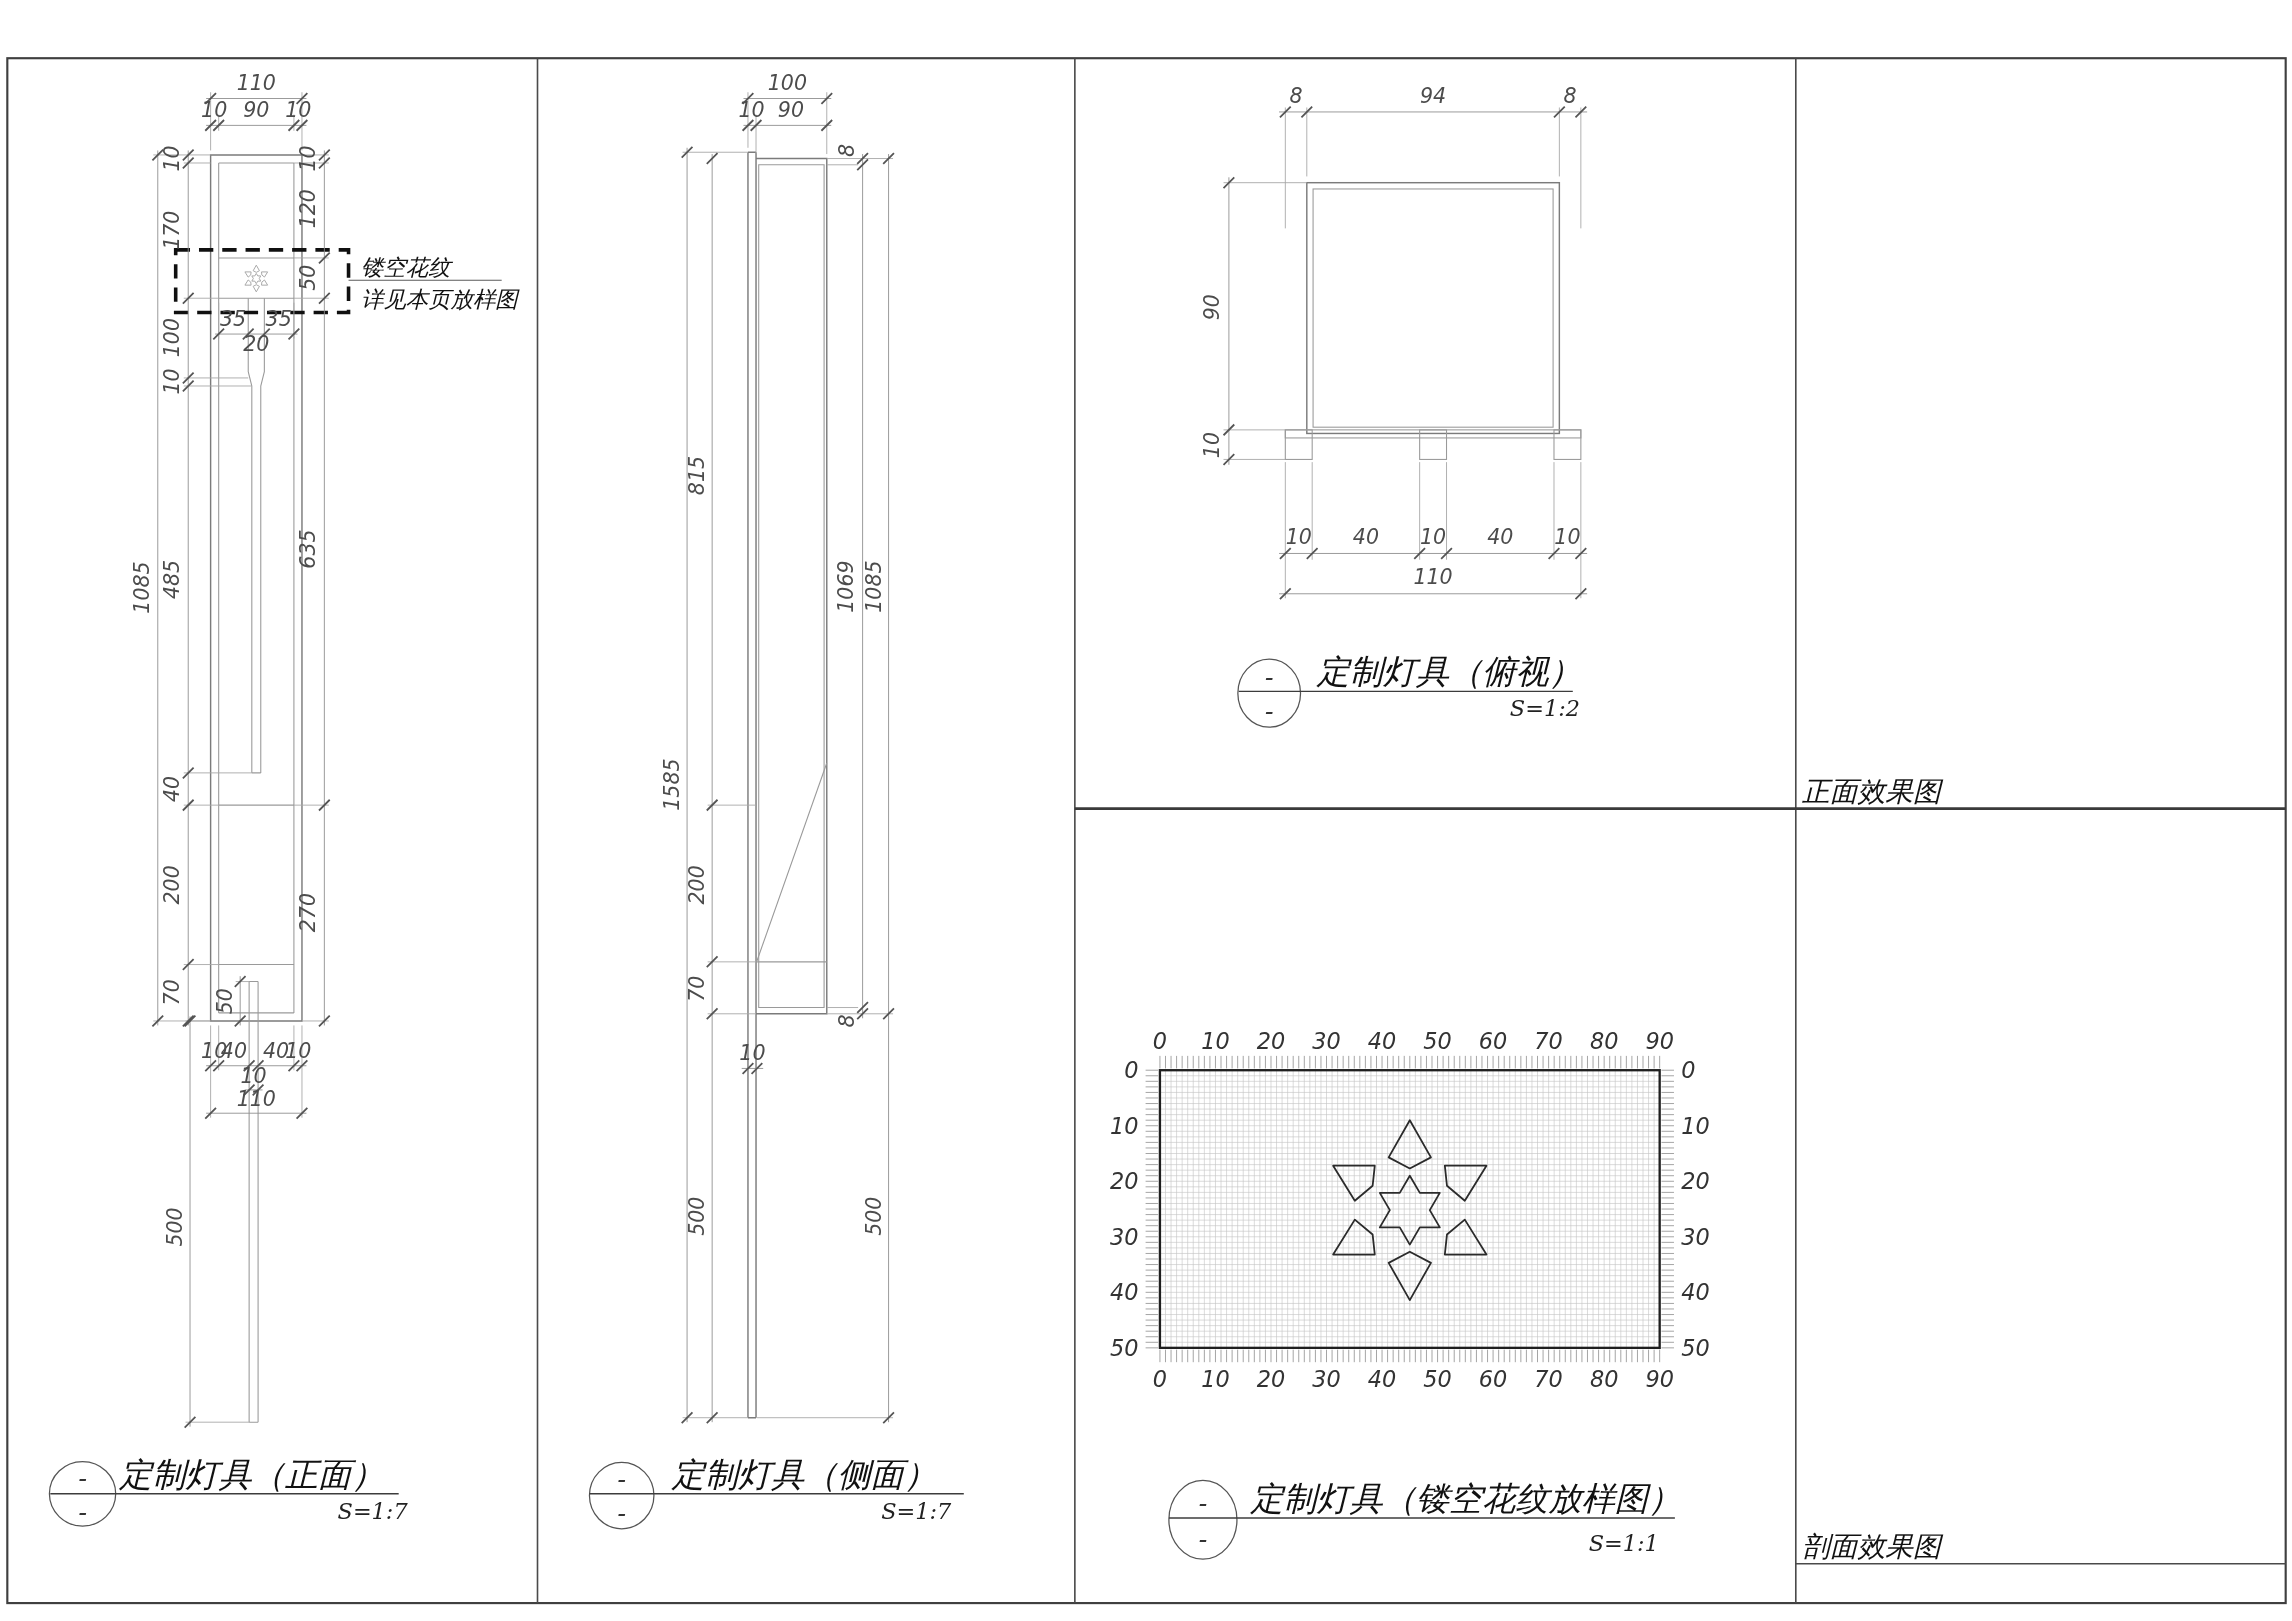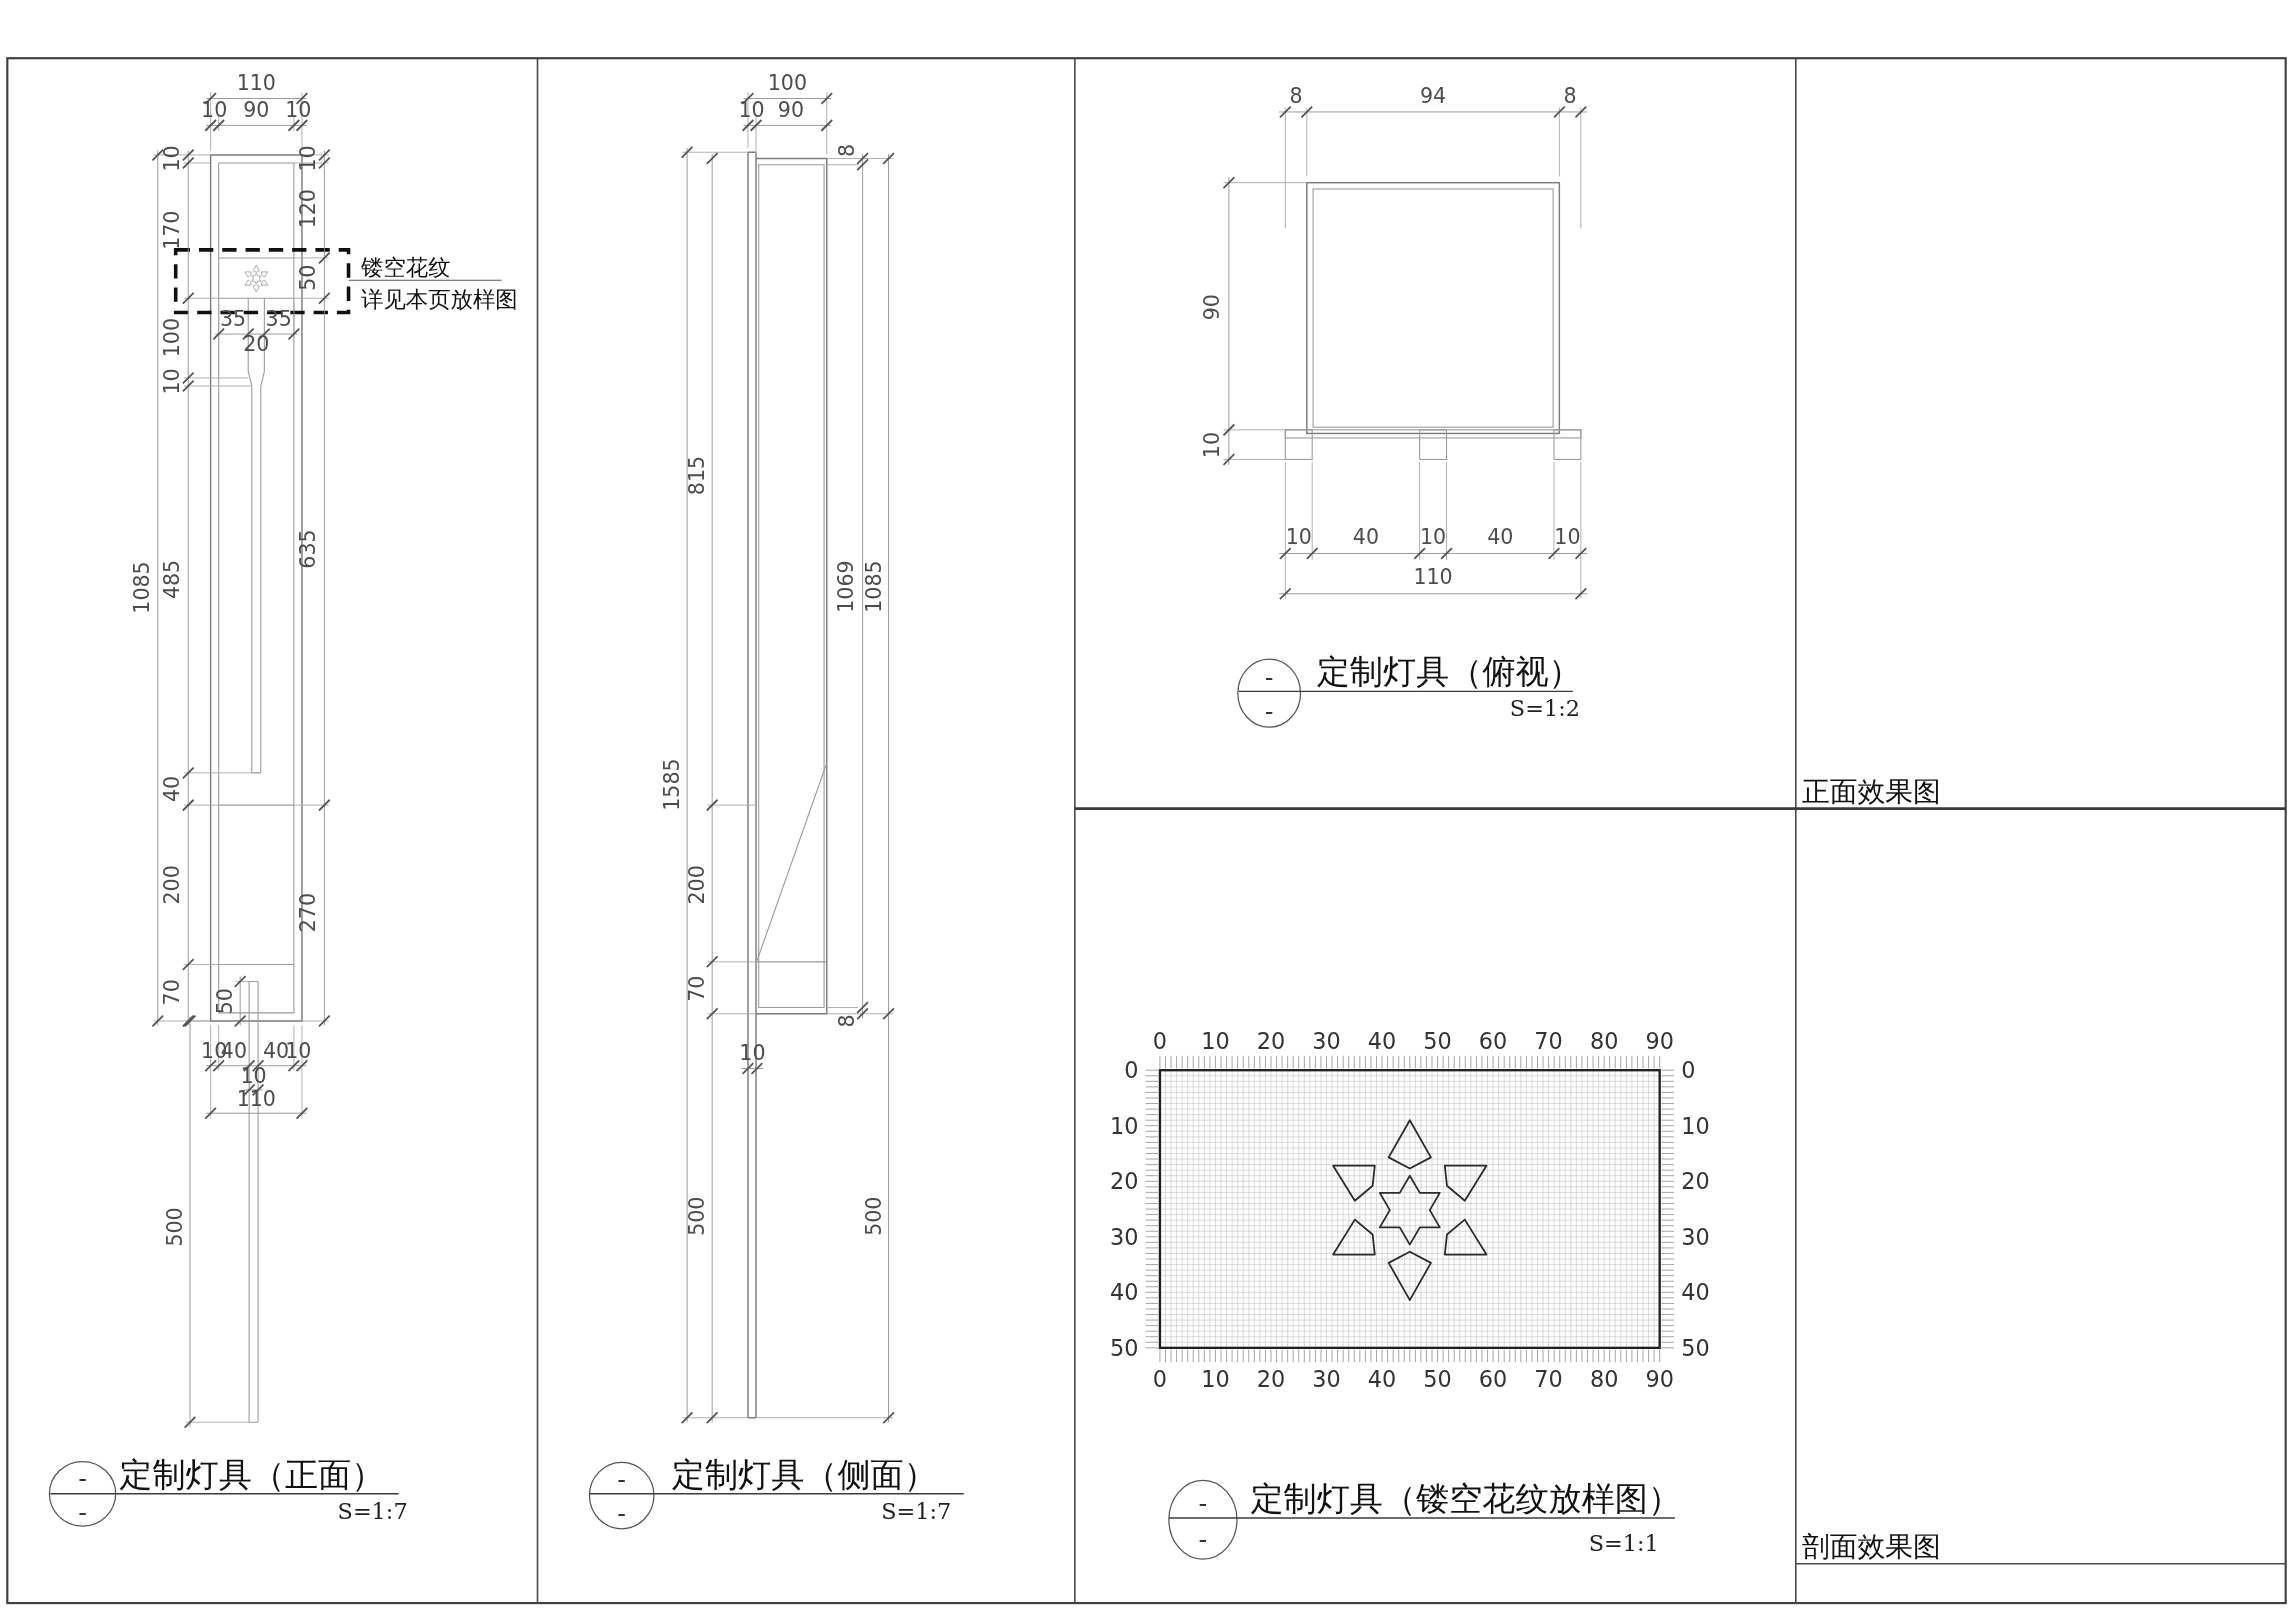--- a/index.html
+++ b/index.html
@@ -1,17 +1,17 @@
 <!DOCTYPE html>
 <html style="font-size:14.3px"><head>
 <meta charset="utf-8">
 <style>
   html,body{margin:0;padding:0;background:#ffffff;}
   #sheet{position:relative;width:2293px;height:1621px;background:#fff;
-         font-family:"Liberation Sans","DejaVu Sans",sans-serif;}
+         font-family:"Liberation Sans","DejaVu Sans",sans-serif;font-style:italic;}
   svg{position:absolute;left:0;top:0;}
   .frame{stroke:#3f3f3f;stroke-width:2.4;fill:none;}
   .divider{stroke:#4a4a4a;stroke-width:1.8;fill:none;}
   .divider-h{stroke:#3a3a3a;stroke-width:3;fill:none;}
   .geo{stroke:#7b7b7b;stroke-width:1.6;fill:none;}
   .geo2{stroke:#9a9a9a;stroke-width:1.2;fill:none;}
   .dimline{stroke:#8f8f8f;stroke-width:1;fill:none;}
   .ext{stroke:#a8a8a8;stroke-width:1;fill:none;}
   .tick{stroke:#555;stroke-width:2;fill:none;}
   .dim{font-family:"DejaVu Sans",sans-serif;font-size:23px;fill:#4c4c4c;text-anchor:middle;}

